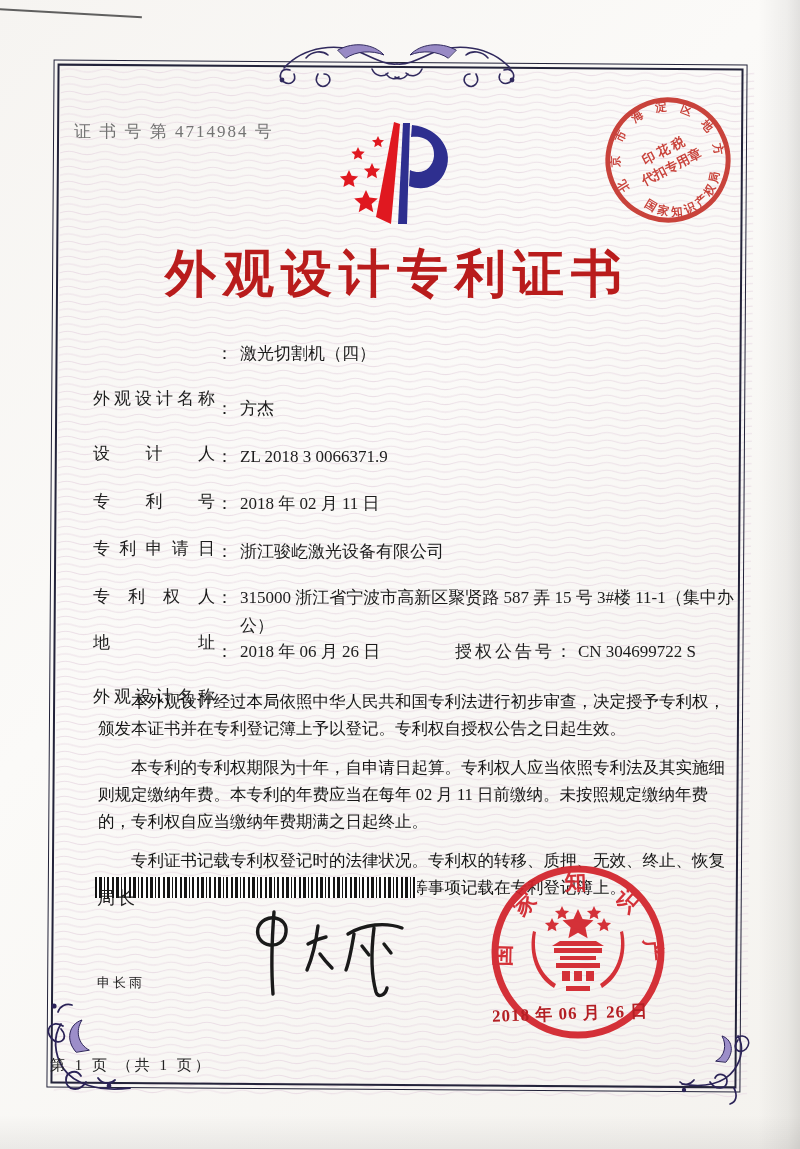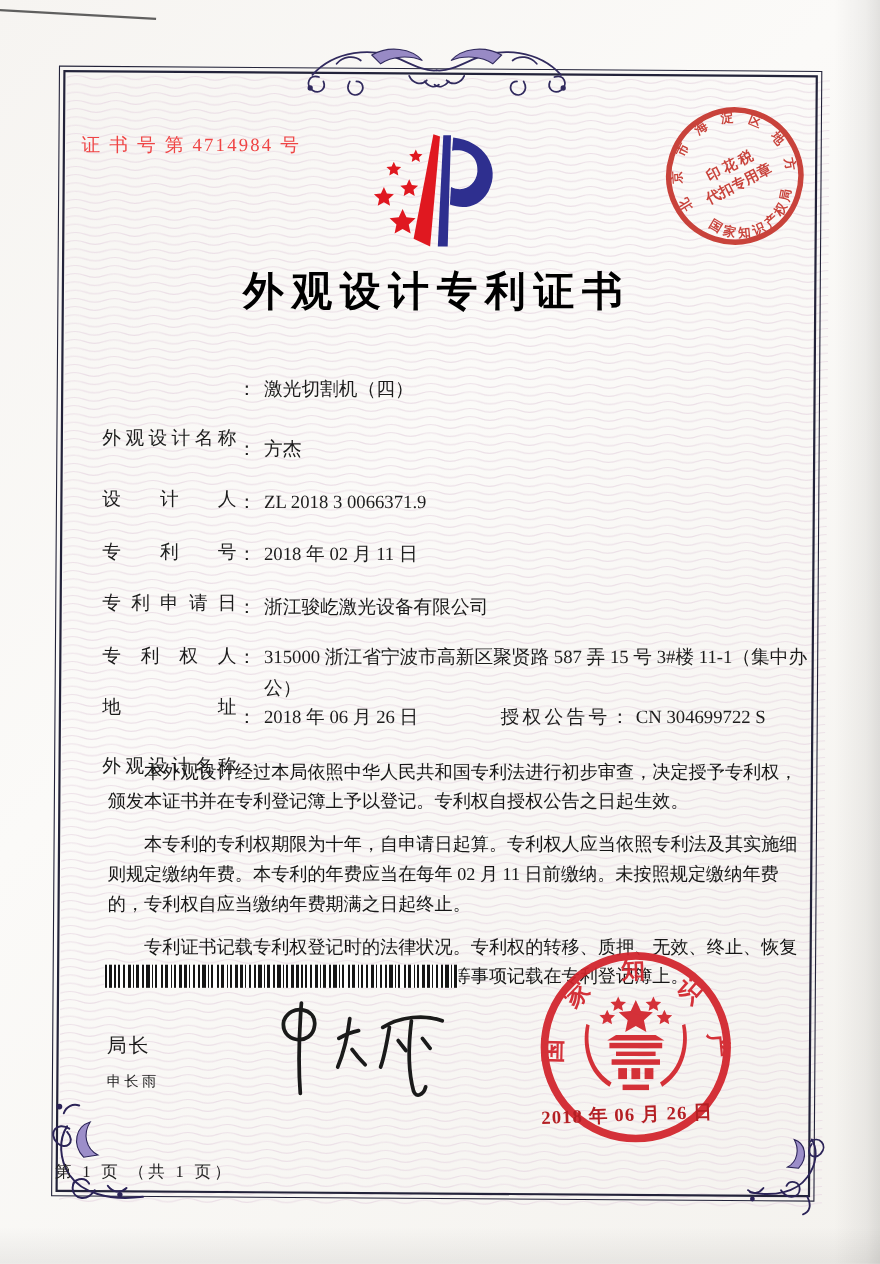--- a/index.html
+++ b/index.html
@@ -14,45 +14,45 @@
   .edge-top{left:-8px;top:12px;width:150px;height:2px;background:#3a3a3a;transform:rotate(3.2deg);opacity:.8;}
   .edge-right-shade{right:0;top:0;width:42px;height:1149px;background:linear-gradient(90deg,rgba(0,0,0,0) 0%,rgba(0,0,0,.05) 70%,rgba(0,0,0,.10) 100%);}
   .edge-bottom-shade{left:0;bottom:0;width:800px;height:34px;background:linear-gradient(180deg,rgba(0,0,0,0) 0%,rgba(0,0,0,.06) 100%);}
 
   
   .frame{left:50px;top:62px;width:694px;height:1028px;transform:rotate(.4deg);transform-origin:50% 50%;}
   .frame .outer{position:absolute;inset:0;border:1.5px solid #23233a;}
   .frame .inner{position:absolute;inset:4px;border:2.5px solid #23233a;}
   .guilloche{position:absolute;inset:7px;opacity:.85;}
 
-  .cert-no{left:74px;top:120px;font-size:17px;letter-spacing:2px;color:#ef4444;}
+  .cert-no{left:74px;top:120px;font-size:17px;letter-spacing:2px;color:#737373;}
 
   .logo{left:336px;top:118px;width:124px;height:112px;}
 
-  .title{left:50px;top:240px;width:694px;text-align:center;font-size:37px;font-weight:700;letter-spacing:7px;color:#000000;}
+  .title{left:50px;top:240px;width:694px;text-align:center;font-size:51px;font-weight:700;letter-spacing:7px;color:#b91c1c;}
 
   .tax-stamp{left:598px;top:90px;width:140px;height:140px;transform:rotate(-27deg);opacity:.92;}
 
   .frow{position:absolute;left:93px;display:flex;align-items:flex-start;font-size:17px;line-height:28px;}
   .flabel{display:inline-block;width:122px;text-align:justify;text-align-last:justify;margin-top:45px;}
   .fcolon{margin-left:1px;}
   .fvalue{margin-left:7px;max-width:500px;}
   .grant-no{position:absolute;left:362px;top:0;display:flex;white-space:nowrap;}
   .grant-no .glabel{letter-spacing:3px;text-align:right;}
 
   .bodytext{left:86px;top:676px;width:654px;font-size:16.5px;line-height:27px;color:#161616;}
   .bodytext p{margin:12px;text-indent:2em;}
 
   .barcode{left:95px;top:877px;width:322px;height:21px;
     background:repeating-linear-gradient(90deg,
       #151515 0 2px,#fff 2px 4px,#151515 4px 7px,#fff 7px 9px,
       #151515 9px 10px,#fff 10px 12px,#151515 12px 14px,#fff 14px 17px);
   }
 
-  .director-label{left:97px;top:938px;font-size:18px;letter-spacing:2px;font-family:Liberation Mono, monospace;}
+  .director-label{left:97px;top:886px;font-size:18px;letter-spacing:2px;font-family:Liberation Mono, monospace;}
   .director-name{left:97px;top:974px;font-size:13px;letter-spacing:3px;font-family:"Liberation Sans",sans-serif;}
   .signature{left:212px;top:898px;width:210px;height:110px;}
 
   .seal{left:488px;top:862px;width:180px;height:180px;opacity:.93;}
   .seal-date{left:492px;top:1002px;font-size:17px;font-weight:700;color:#b41f24;letter-spacing:1px;transform:rotate(-2deg);white-space:nowrap;}
 
   .footer{left:50px;top:1056px;width:694px;text-align:left;font-size:15px;letter-spacing:3px;color:#222;}
 
   .orn-top{left:276px;top:34px;width:242px;height:64px;}
   .orn-bl{left:34px;top:990px;width:104px;height:104px;}

